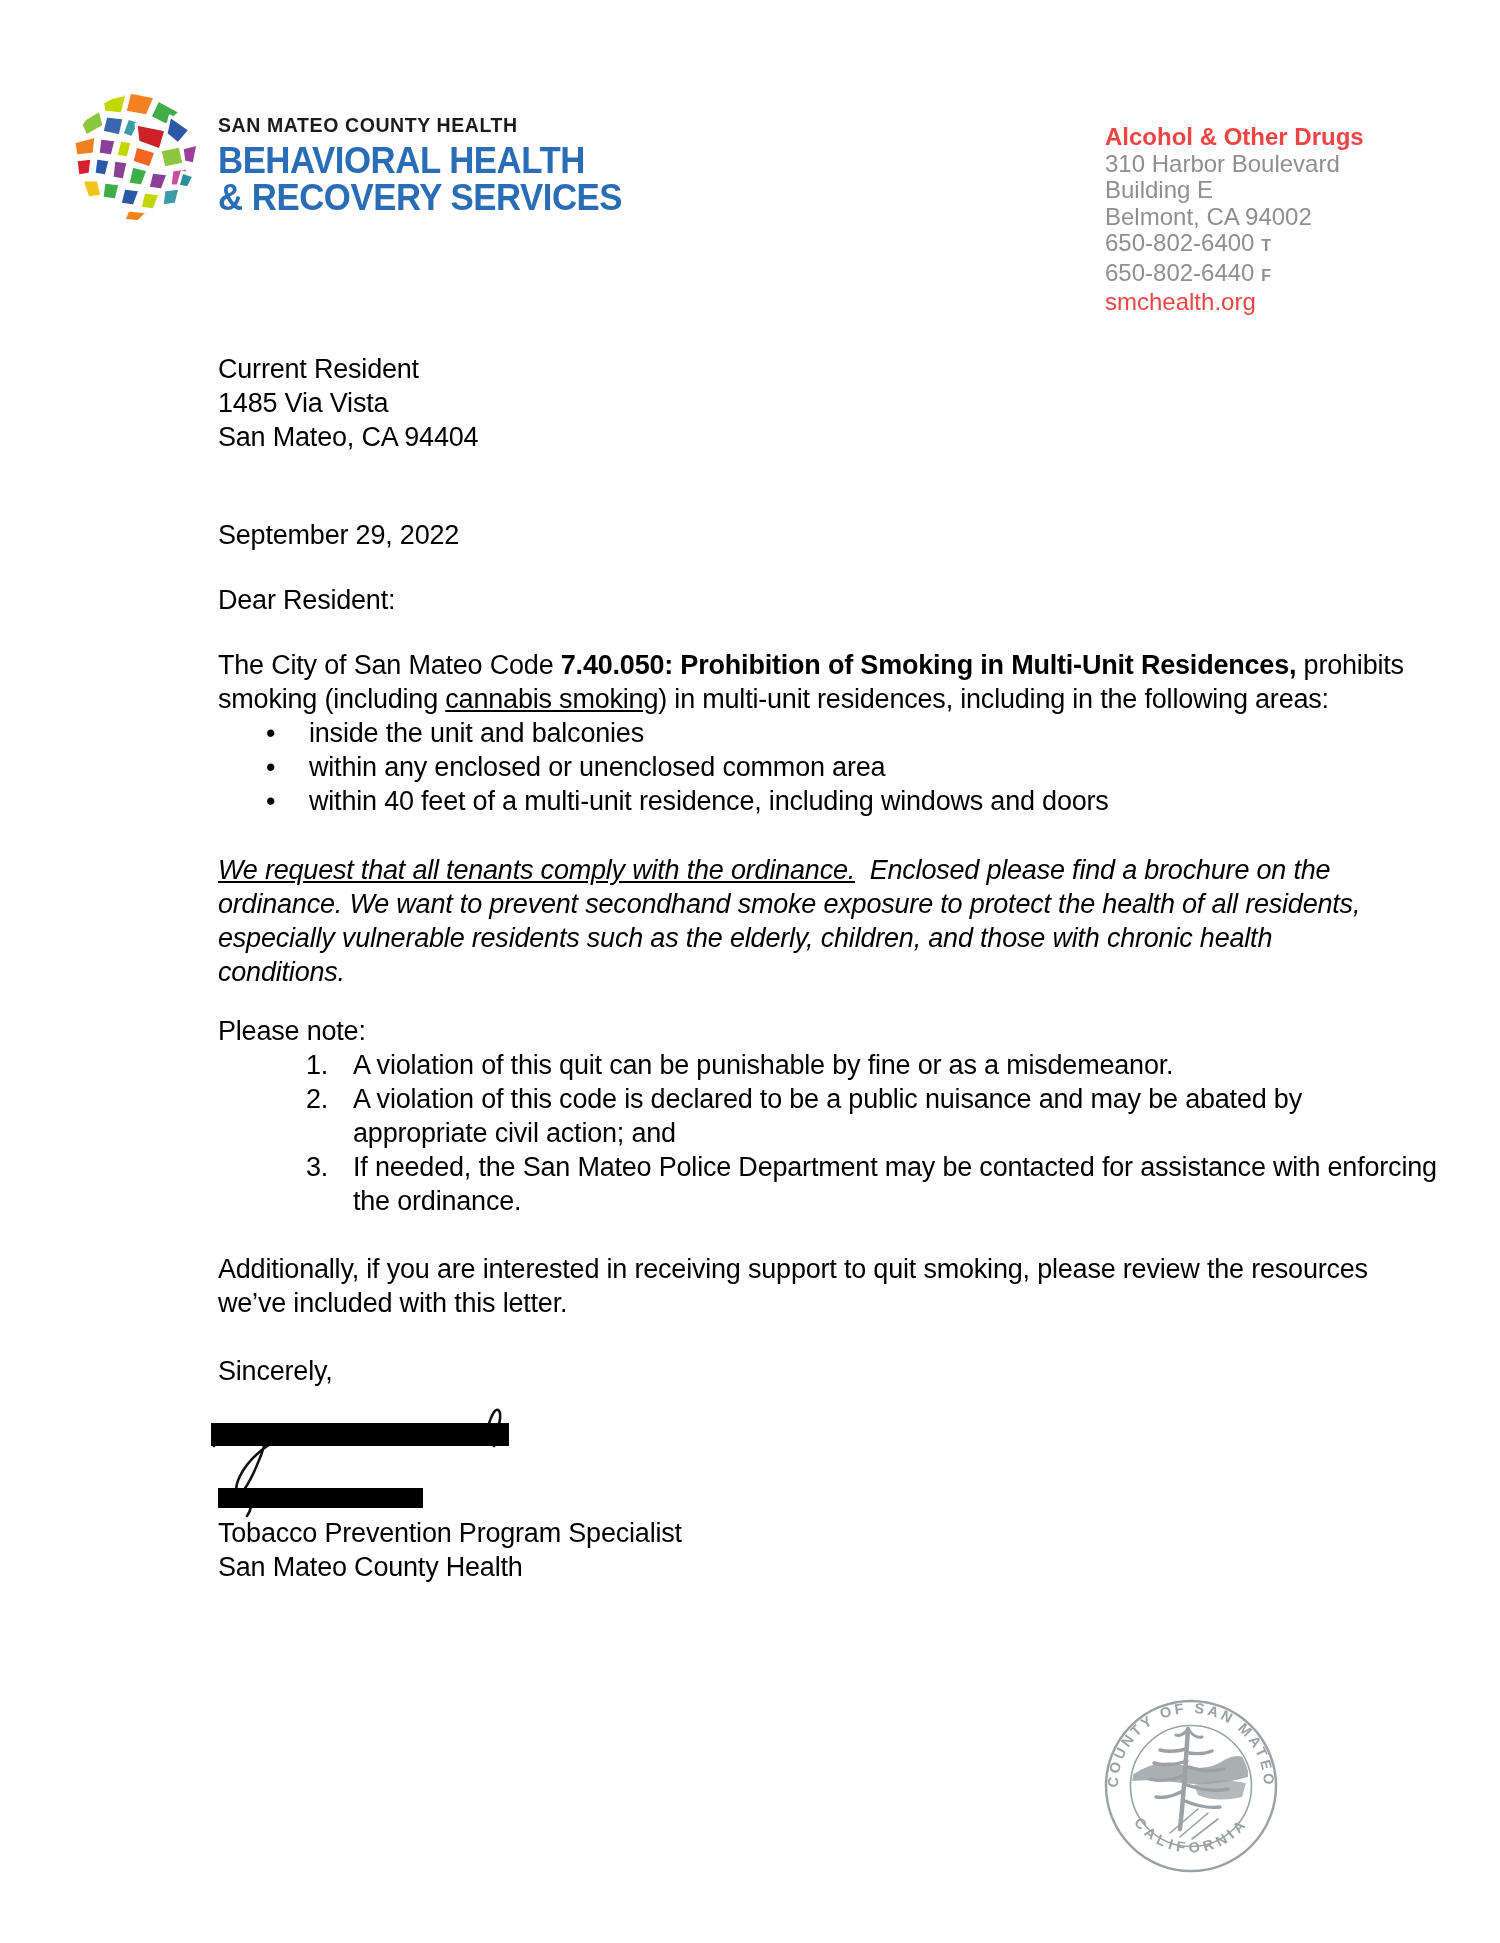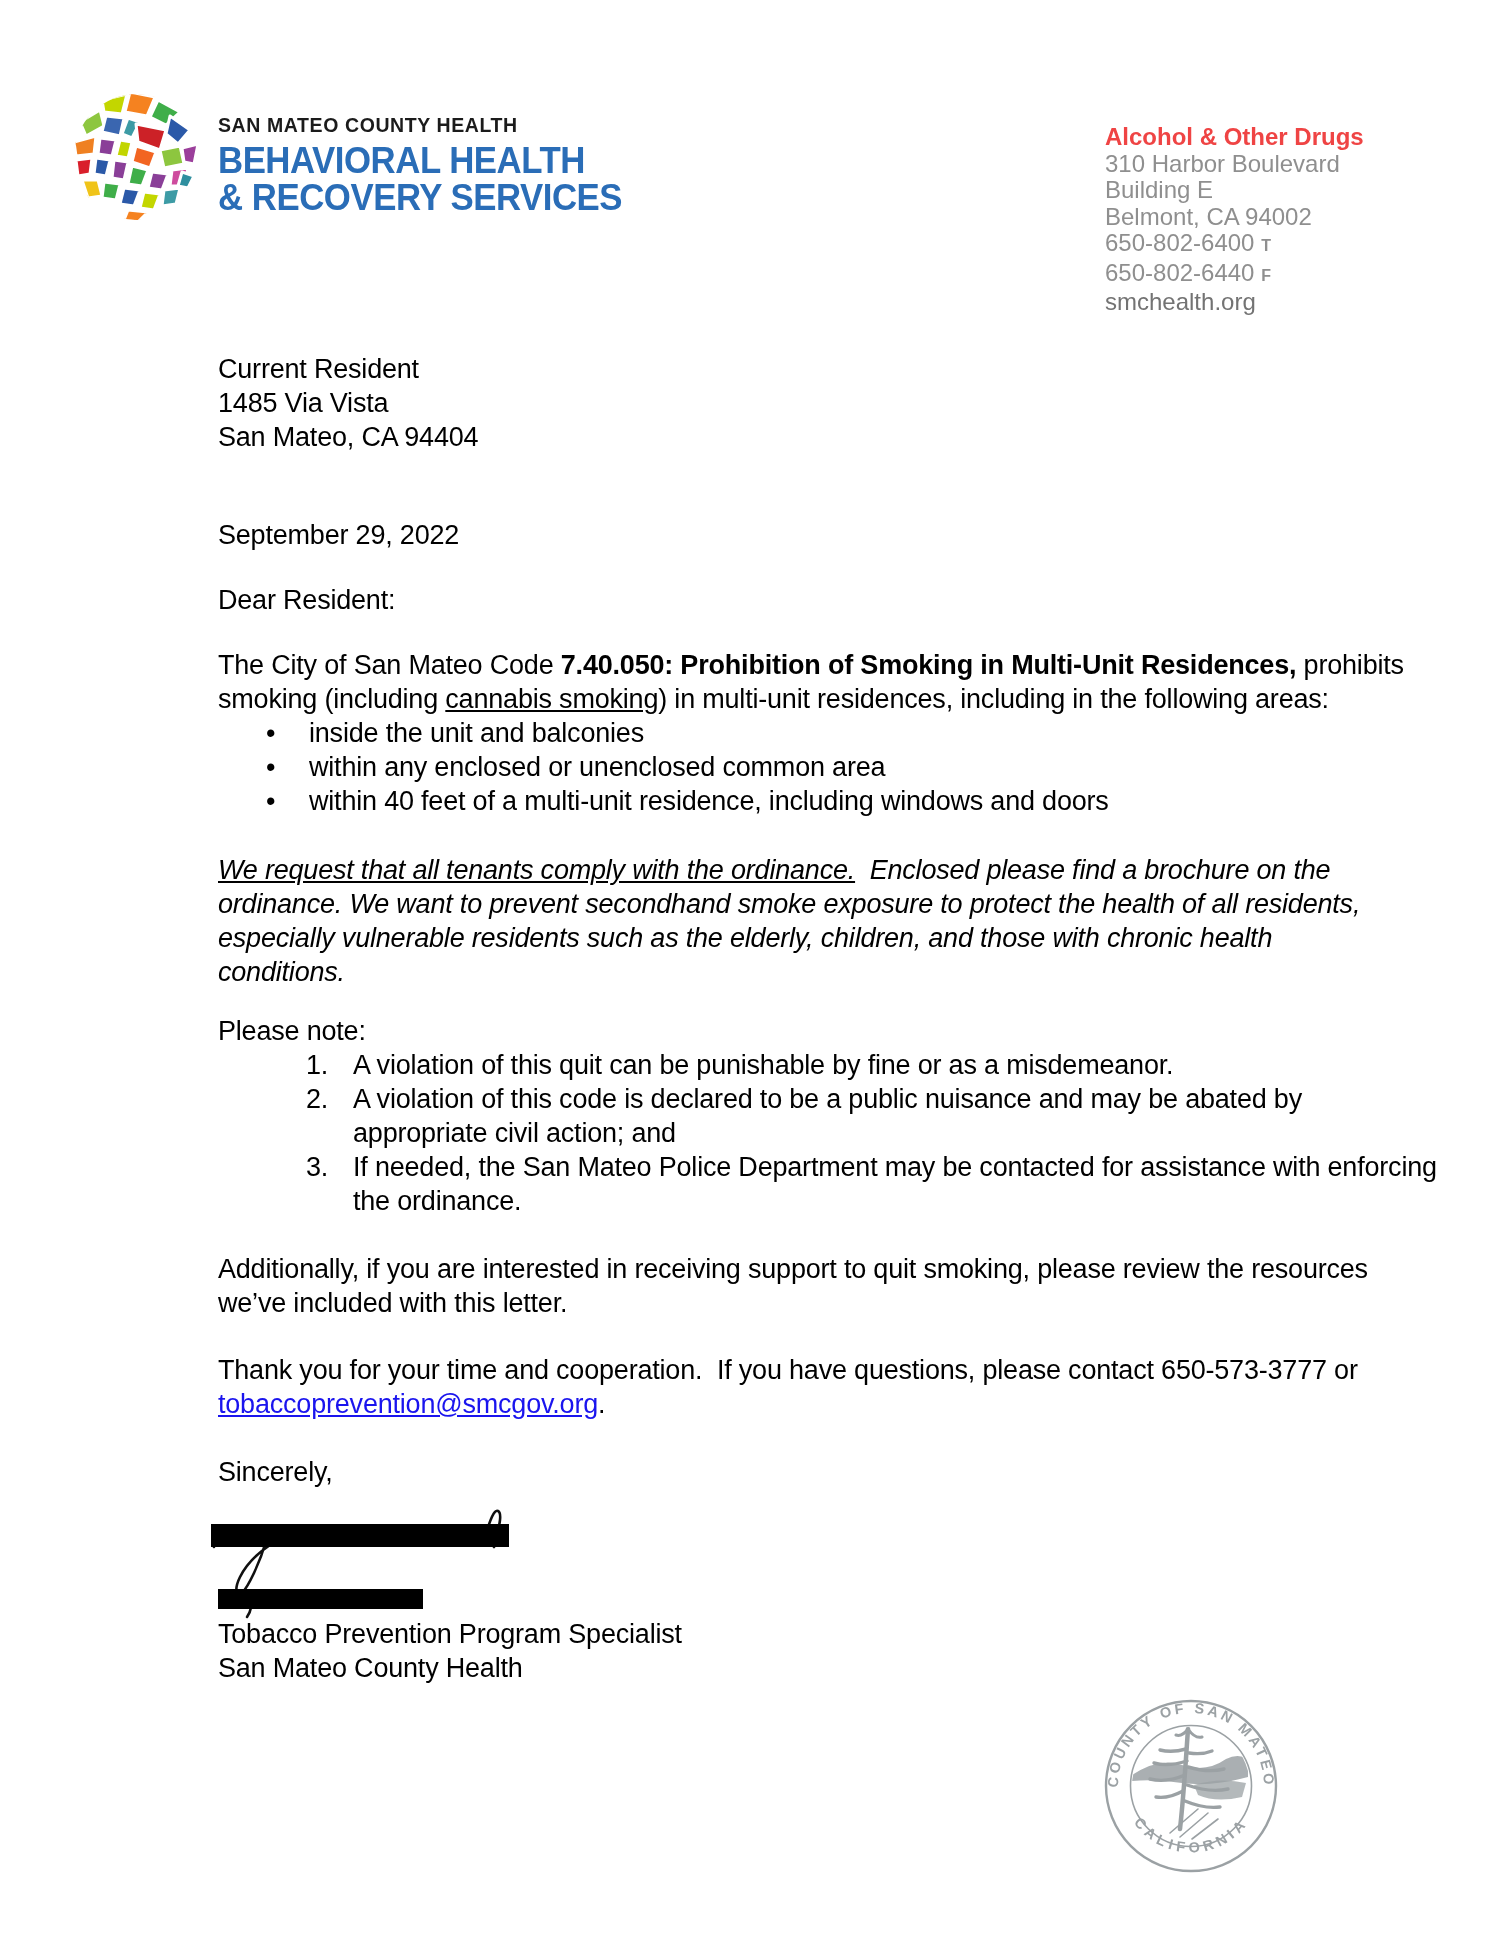--- a/index.html
+++ b/index.html
@@ -9,21 +9,21 @@
   
   .logo-mosaic{position:absolute;left:72px;top:92px;width:130px;height:130px;}
   .logo-text{position:absolute;left:218px;top:114px;}
   .logo-org{font-size:19.5px;font-weight:bold;color:#1b1b1b;letter-spacing:.6px;}
   .logo-dept{margin-top:5px;font-size:37px;line-height:37px;font-weight:bold;color:#2a6db7;
              letter-spacing:-.5px;transform:scaleX(.94);transform-origin:left top;}
 
   .contact{position:absolute;left:1105px;top:124px;font-size:24px;line-height:26.5px;color:#8f8f8f;}
   .contact-title{font-weight:bold;color:#ef4444;}
   .tf{font-size:16px;font-weight:bold;letter-spacing:.5px;}
-  .website{color:#737373;text-decoration:none;}
+  .website{color:#ef4444;text-decoration:none;}
 
   
   .content{position:absolute;left:218px;top:352px;width:1200px;font-size:27px;line-height:34px;
            letter-spacing:-.2px;color:#000;}
   .ln{display:block;white-space:nowrap;}
   .b{font-weight:bold;}
   .u{text-decoration:underline;}
   .date{margin-top:64px;}
   .salutation{margin-top:31px;}
   .p-intro{margin-top:31px;}
@@ -163,24 +163,20 @@
           <span class="ln">If needed, the San Mateo Police Department may be contacted for assistance with enforcing</span>
           <span class="ln">the ordinance.</span>
         </li>
     </ol>
 
     <p class="p-add" style="margin:34px 0 0 0;">
         <span class="ln">Additionally, if you are interested in receiving support to quit smoking, please review the resources</span>
         <span class="ln">we’ve included with this letter.</span>
       </p>
 
-    <p class="p-thanks" style="margin:33px 0 0 0;">
-        <span class="ln">Thank you for your time and cooperation.&nbsp; If you have questions, please contact 650-573-3777 or</span>
-        <span class="ln"><span class="email-link">tobaccoprevention@smcgov.org</span><span>.</span></span>
-      </p>
 
     <div class="closing">Sincerely,</div>
 
     <div class="sig-block">
       <svg class="sig-svg" width="330" height="125" viewBox="0 0 330 125">
         <g fill="none" stroke="#101010" stroke-width="2.6" stroke-linecap="round">
           <path d="M 6,46 C 9,28 16,24 20,34 S 30,46 38,38 S 50,28 58,36 S 72,44 80,36 S 94,28 102,36 S 116,44 124,36 S 138,26 146,34 S 160,44 168,36 S 182,28 190,36 S 204,42 212,34 S 226,26 234,34 S 248,42 256,34 S 270,24 278,32 C 282,20 286,8 290,10 C 294,12 292,24 288,34 C 286,40 284,44 286,46"></path>
           <path d="M 58,40 C 52,62 40,86 34,92 C 28,98 26,88 32,76 C 38,64 50,52 62,44"></path>
           <path d="M 42,100 C 44,104 43,110 39,116"></path>
         </g>

